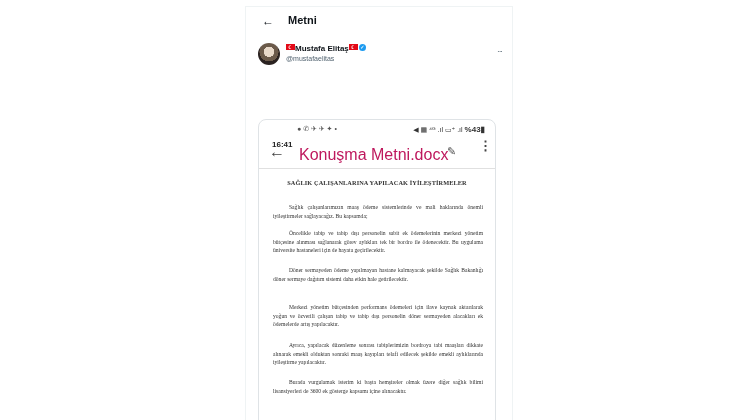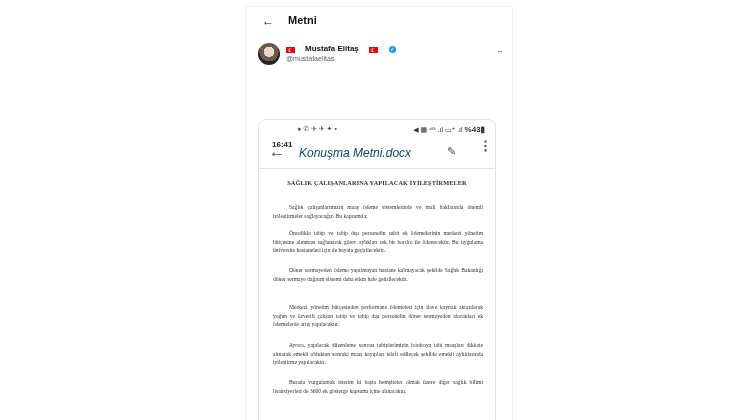--- a/index.html
+++ b/index.html
@@ -3,35 +3,35 @@
 <meta charset="utf-8">
 <style>
   html, body { margin:0; padding:0; }
   body { width:730px; height:420px; background:#ffffff; position:relative; overflow:hidden; font-family:"Liberation Sans", sans-serif; }
   .tweet-panel { position:absolute; left:245px; top:6px; width:266px; height:414px; border-left:1px solid #eff3f4; border-right:1px solid #eff3f4; border-top:1px solid #eff3f4; background:#fff; }
   .tweet-header { position:absolute; left:0; top:0; width:100%; height:28px; display:flex; align-items:center; }
   .back-arrow { position:absolute; left:16px; top:7px; font-size:12px; color:#0f1419; }
   .header-title { position:absolute; left:42px; top:7px; font-size:11px; font-weight:bold; color:#0f1419; }
   .author { position:absolute; left:12px; top:36px; height:24px; width:240px; }
   .avatar { position:absolute; left:0; top:0; width:22px; height:22px; border-radius:50%; background:radial-gradient(circle at 50% 40%, #e8d9c9 0 30%, #6b5a4a 31% 55%, #2a2220 56%); }
-  .name-row { position:absolute; left:28px; top:1px; display:flex; align-items:flex-end; gap:10px; font-size:8px; font-weight:bold; color:#0f1419; }
+  .name-row { position:absolute; left:28px; top:1px; display:flex; align-items:flex-start; gap:0; font-size:8px; font-weight:bold; color:#0f1419; }
   .flag { display:inline-block; width:9px; height:6px; background:#e30a17; color:#fff; font-size:5px; line-height:6px; text-align:center; }
   .verified { display:inline-block; width:7px; height:7px; border-radius:50%; background:#1d9bf0; color:#fff; font-size:5px; line-height:7px; text-align:center; margin-left:1px; }
   .handle { position:absolute; left:28px; top:12px; font-size:7px; color:#536471; }
   .more-icon { position:absolute; right:10px; top:40px; font-size:8px; color:#536471; letter-spacing:-1px; }
   .tweet-text { position:absolute; left:10px; top:67px; width:250px; font-size:10.5px; line-height:14px; color:#0f1419; }
   .media { position:absolute; left:12px; top:112px; width:236px; height:310px; border:1px solid #dfe3e6; border-radius:8px; overflow:hidden; background:#fff; }
   .status-bar { position:absolute; left:0; top:0; width:100%; height:18px; font-size:8px; color:#222; }
   .status-time { position:absolute; left:13px; top:20px; font-weight:bold; }
   .status-icons-left { position:absolute; left:38px; top:5px; font-size:7px; color:#555; }
   .status-icons-right { position:absolute; right:10px; top:5px; font-size:7px; color:#333; }
   .status-battery { font-weight:bold; font-size:8px; }
   .app-bar { position:absolute; left:0; top:18px; width:100%; height:30px; border-bottom:1px solid #e0e0e0; }
   .app-back { position:absolute; left:10px; top:5px; font-size:16px; color:#444; }
-  .app-title { position:absolute; left:40px; top:8px; font-size:12px; color:#0c4a6e;font-style:italic; }
+  .app-title { position:absolute; left:40px; top:8px; font-size:16px; color:#be185d; }
   .edit-icon { position:absolute; left:188px; top:7px; font-size:11px; color:#555; }
   .kebab-icon { position:absolute; right:10px; top:4px; font-size:13px; font-weight:bold; color:#444; line-height:7px; text-align:center; width:6px; }
   .doc { position:absolute; left:0; top:49px; width:100%; height:260px; font-family:"Liberation Serif", serif; color:#333; }
   .doc-title { position:absolute; left:0; top:10px; width:100%; text-align:center; font-size:6.3px; font-weight:bold; letter-spacing:0.1px; }
   .doc-para { position:absolute; left:14px; width:210px; font-size:5.6px; line-height:8.6px; text-align:justify; text-indent:16px; }
 </style>
 </head>
 <body>
 
 <div class="tweet-panel">

